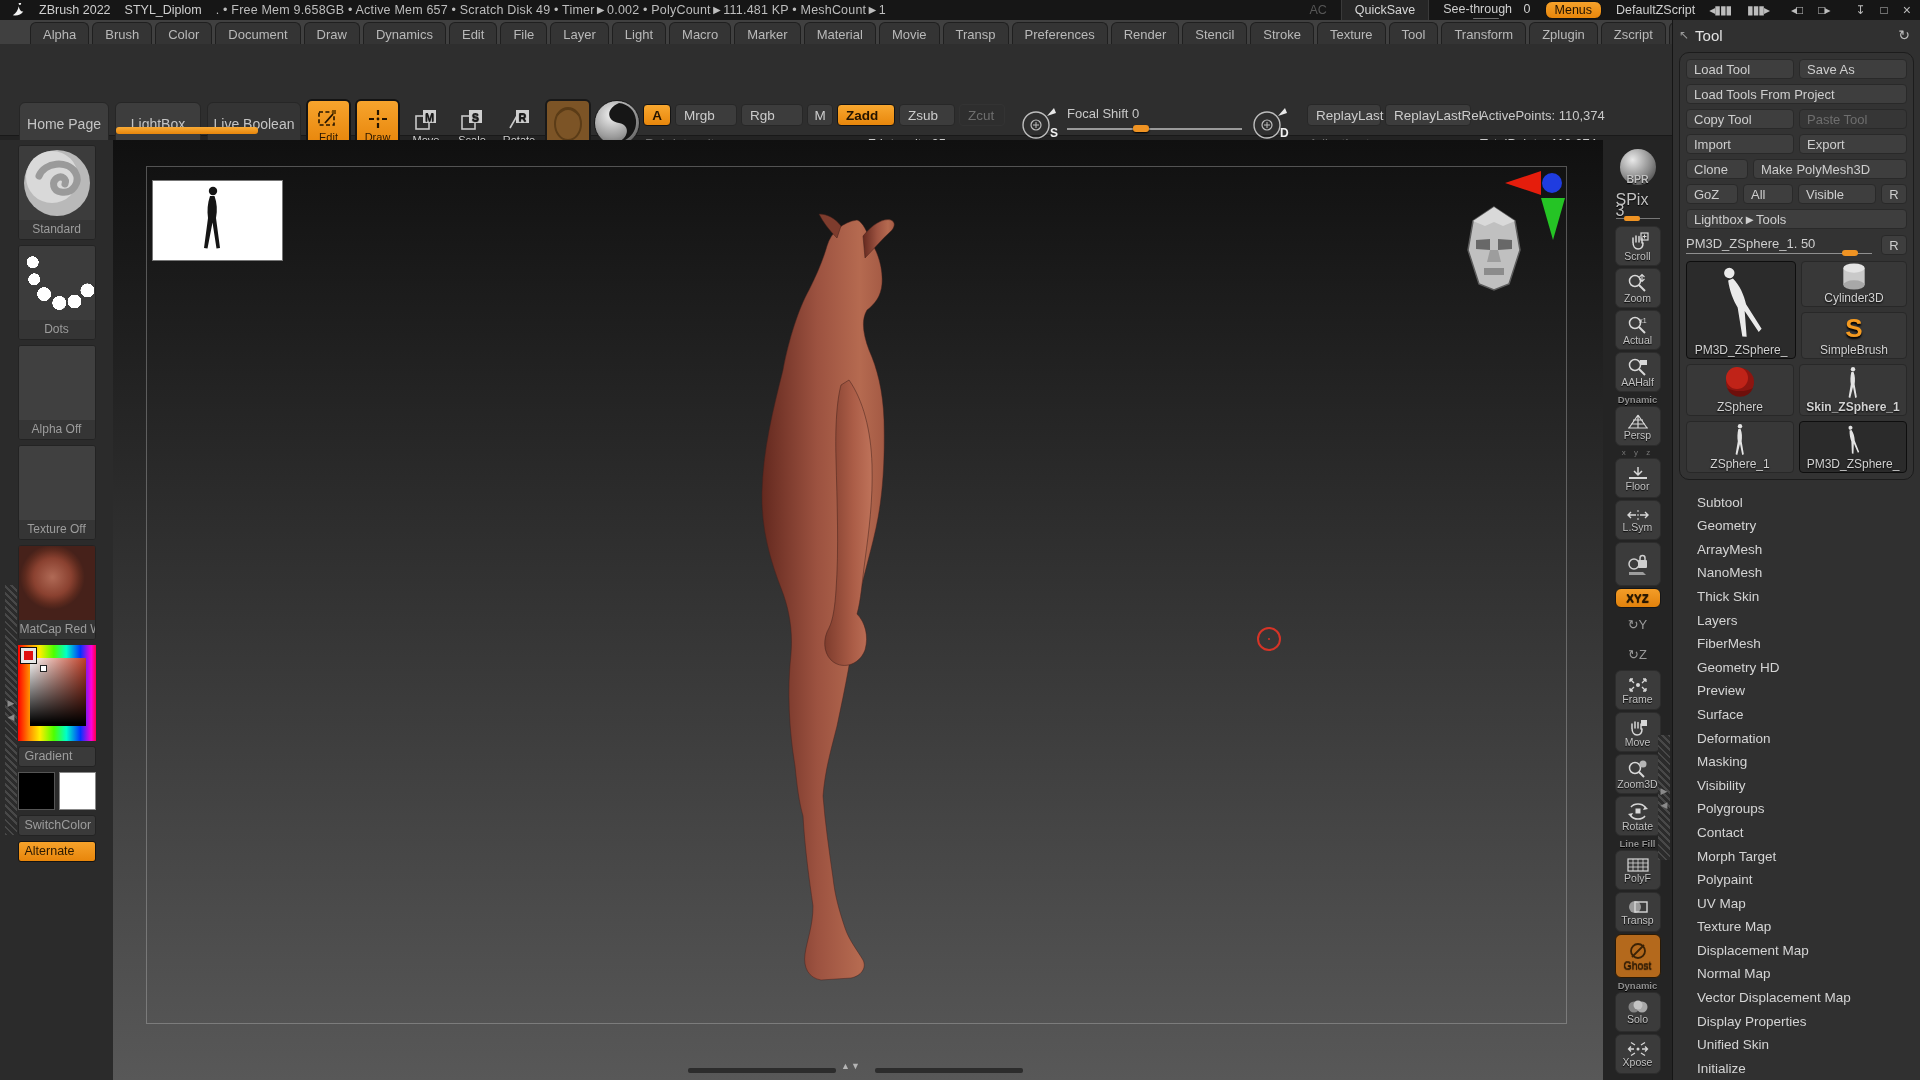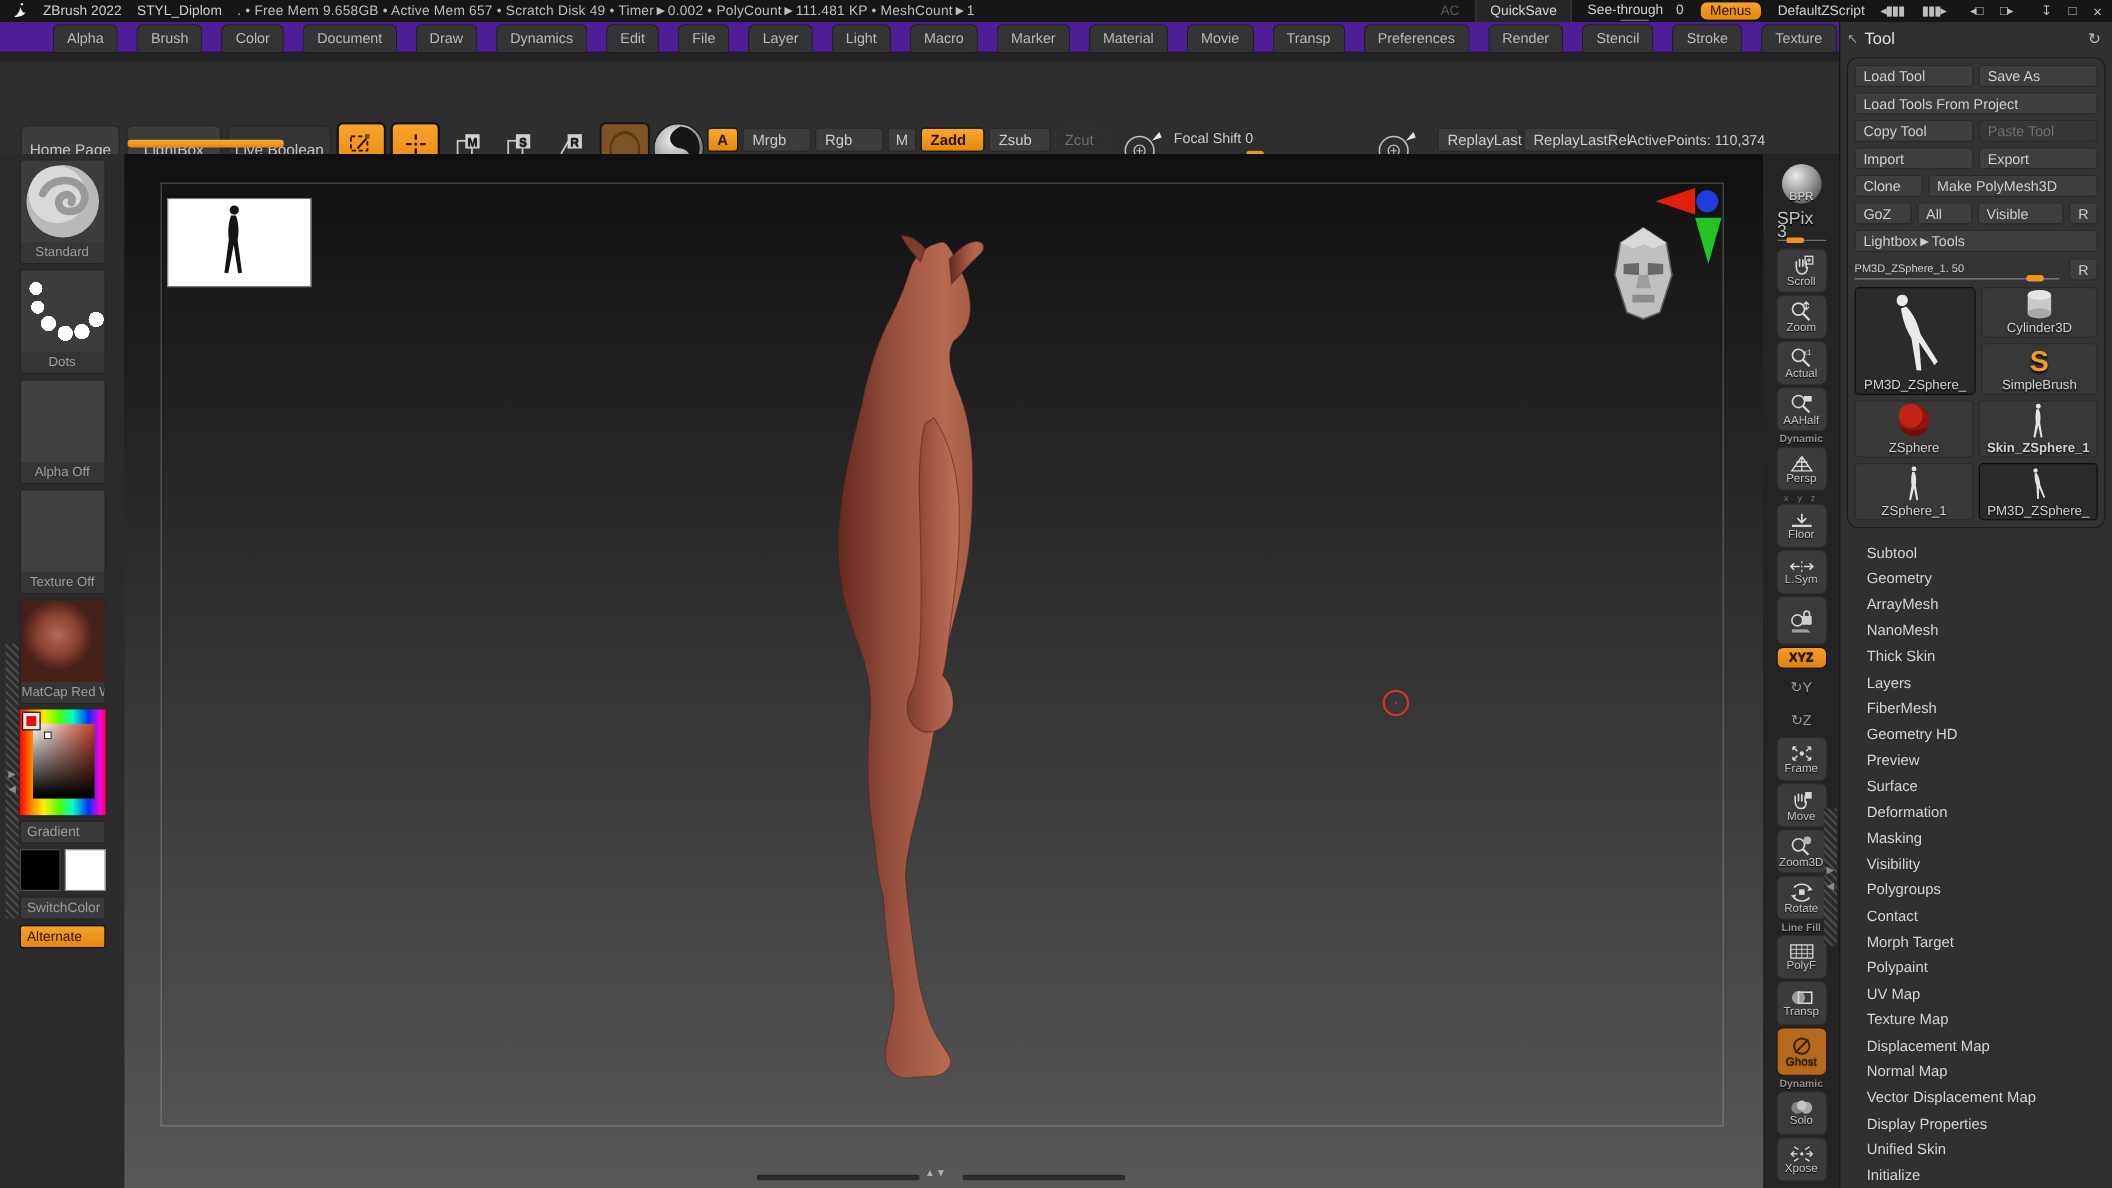--- a/index.html
+++ b/index.html
@@ -19,28 +19,28 @@
                padding:1px 9px; color:#211200; }
   .see { position:relative; padding-bottom:2px; }
   .see::after { content:""; position:absolute; left:2px; bottom:-3px; width:26px; height:4px;
                 border-radius:2px; background:#ef9323; }
   .see-line { position:relative; }
   .see-line::after { content:""; position:absolute; left:30px; right:0; bottom:-1px; height:1px; background:#6e6e6e; }
   .winicons { display:flex; gap:16px; font-size:12px; color:#bdbdbd; align-items:center; }
   .winicons span { letter-spacing:-1px; }
 
   
-  .menubar { position:absolute; left:0; top:20px; width:1672px; height:28px; background:#4c1d95;
-             border-bottom:1px solid #1b1b1b; display:flex; align-items:flex-end; padding-left:48px;gap:14px; }
+  .menubar { position:absolute; left:0; top:20px; width:1672px; height:28px; background:#404040;
+             border-bottom:1px solid #1b1b1b; display:flex; align-items:flex-end; padding-left:30px; }
   .menu-item { background:#343434; border:1px solid #1f1f1f; border-bottom:none;
                border-radius:6px 6px 0 0; padding:4px 12px 5px; margin-right:3px;
                font-size:13px; color:#b9b9b9; white-space:nowrap; }
 
   
-  .topshelf { position:absolute; left:0; top:56px; width:1672px; height:92px; background:#2e2e2e;
+  .topshelf { position:absolute; left:0; top:44px; width:1672px; height:92px; background:#2e2e2e;
               border-bottom:1px solid #191919; }
   .big-btn { position:absolute; top:58px; height:44px; background:#3d3d3d; border:1px solid #262626;
              border-radius:6px; display:flex; align-items:center; justify-content:center;
              font-size:14px; color:#c4c4c4; }
   .sq-orange { position:absolute; top:55px; width:45px; height:48px; border-radius:6px;
                background:linear-gradient(#f7a42d,#e7850a); border:2px solid #141414;
                display:flex; flex-direction:column; align-items:center; justify-content:flex-end;
                font-size:11px; color:#2a1700; padding-bottom:2px; }
   .sq-orange svg { margin-bottom:1px; }
   .icon-btn { position:absolute; top:58px; width:44px; height:44px; display:flex; flex-direction:column;
@@ -104,21 +104,21 @@
                border-left:1px solid #151515; }
   .tp-head { height:30px; display:flex; align-items:center; padding:0 10px 0 6px; gap:6px; }
   .tp-title { font-size:15px; color:#e2e2e2; }
   .tp-box { margin:2px 6px 0; border:1px solid #1c1c1c; border-radius:10px; background:#333;
             padding:6px; display:flex; flex-direction:column; gap:5px; }
   .row { display:flex; gap:5px; }
   .tbtn { flex:1; height:20px; background:#3e3e3e; border:1px solid #292929; border-radius:4px;
           font-size:13px; color:#cecece; display:flex; align-items:center; padding:0 7px; white-space:nowrap; overflow:hidden; }
   .tbtn.sm { flex:0 0 26px; justify-content:center; padding:0; }
   .sliderline { position:relative; height:22px; }
-  .sliderline .txt { font-size:10px; color:#cecece; }
+  .sliderline .txt { font-size:13px; color:#cecece; }
   .thumb { background:#383838; border:1px solid #282828; border-radius:4px; position:relative;
            display:flex; flex-direction:column; align-items:center; justify-content:flex-end; overflow:hidden; }
   .thumb .tlb { font-size:12px; color:#d2d2d2; text-shadow:0 1px 2px #000; white-space:nowrap; padding-bottom:1px; }
   .thumb.sel { background:#2b2b2b; border-color:#0e0e0e; }
   .sections { margin-top:6px; }
   .section-item { height:23.6px; display:flex; align-items:flex-end; padding-left:24px;
                   font-size:13.5px; color:#d4d4d4; }
   svg text { font-family:"Liberation Sans", sans-serif; }
   .orange-strip { position:absolute; left:116px; top:127px; width:142px; height:7px; border-radius:3px;
                   background:linear-gradient(#f9ab36,#e8860b); }

